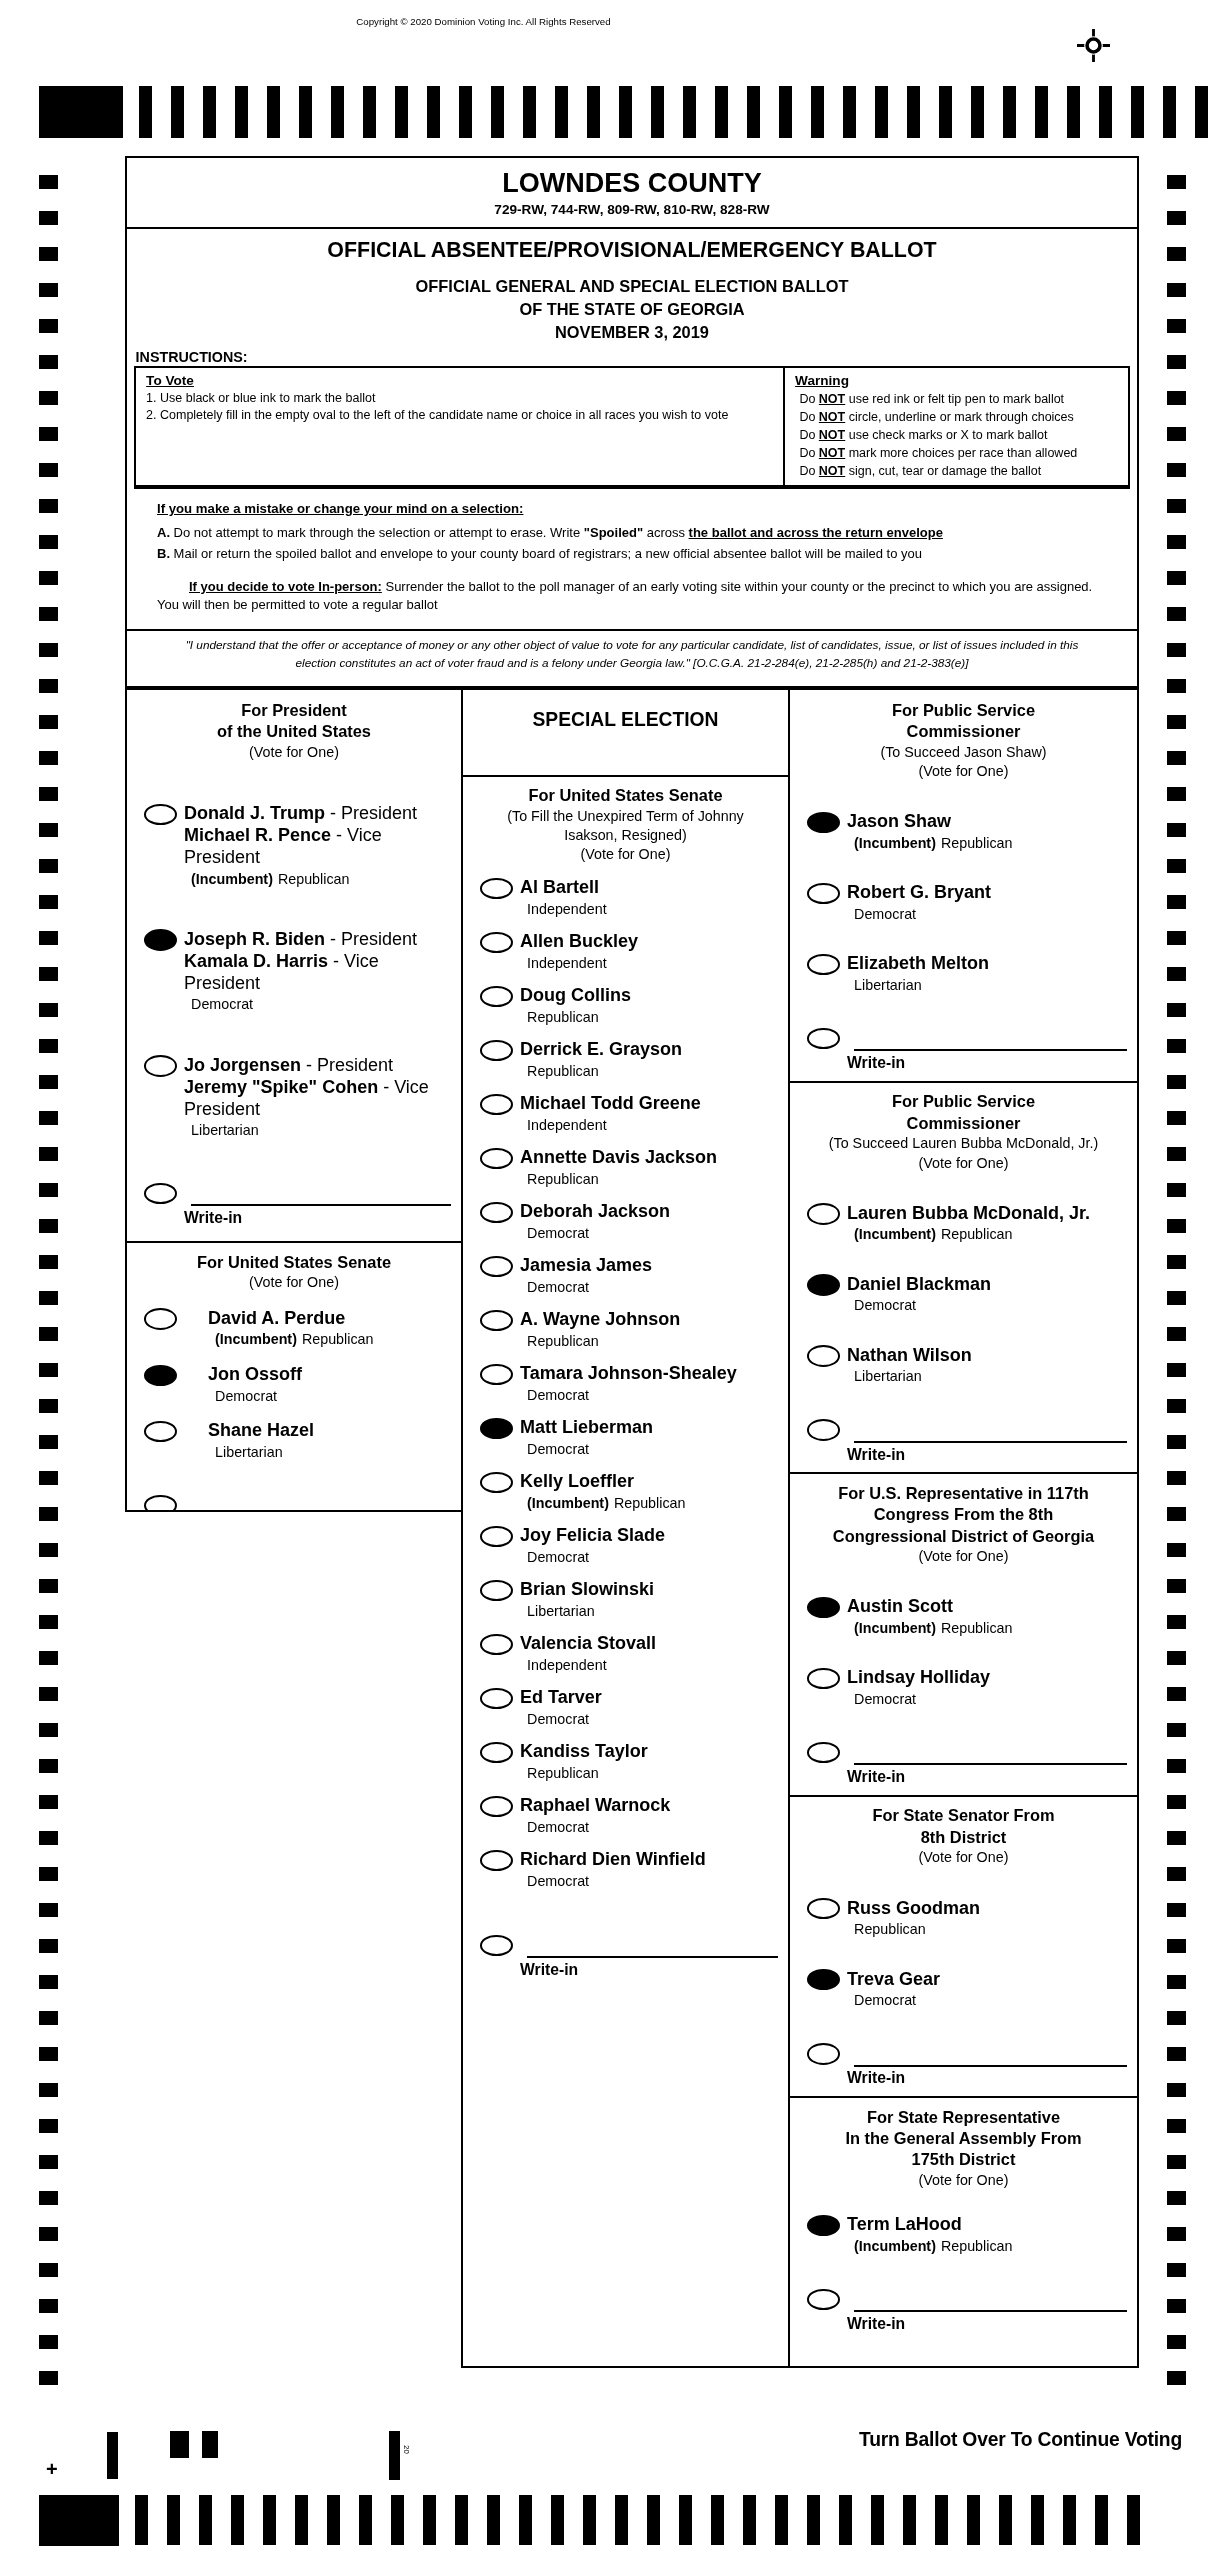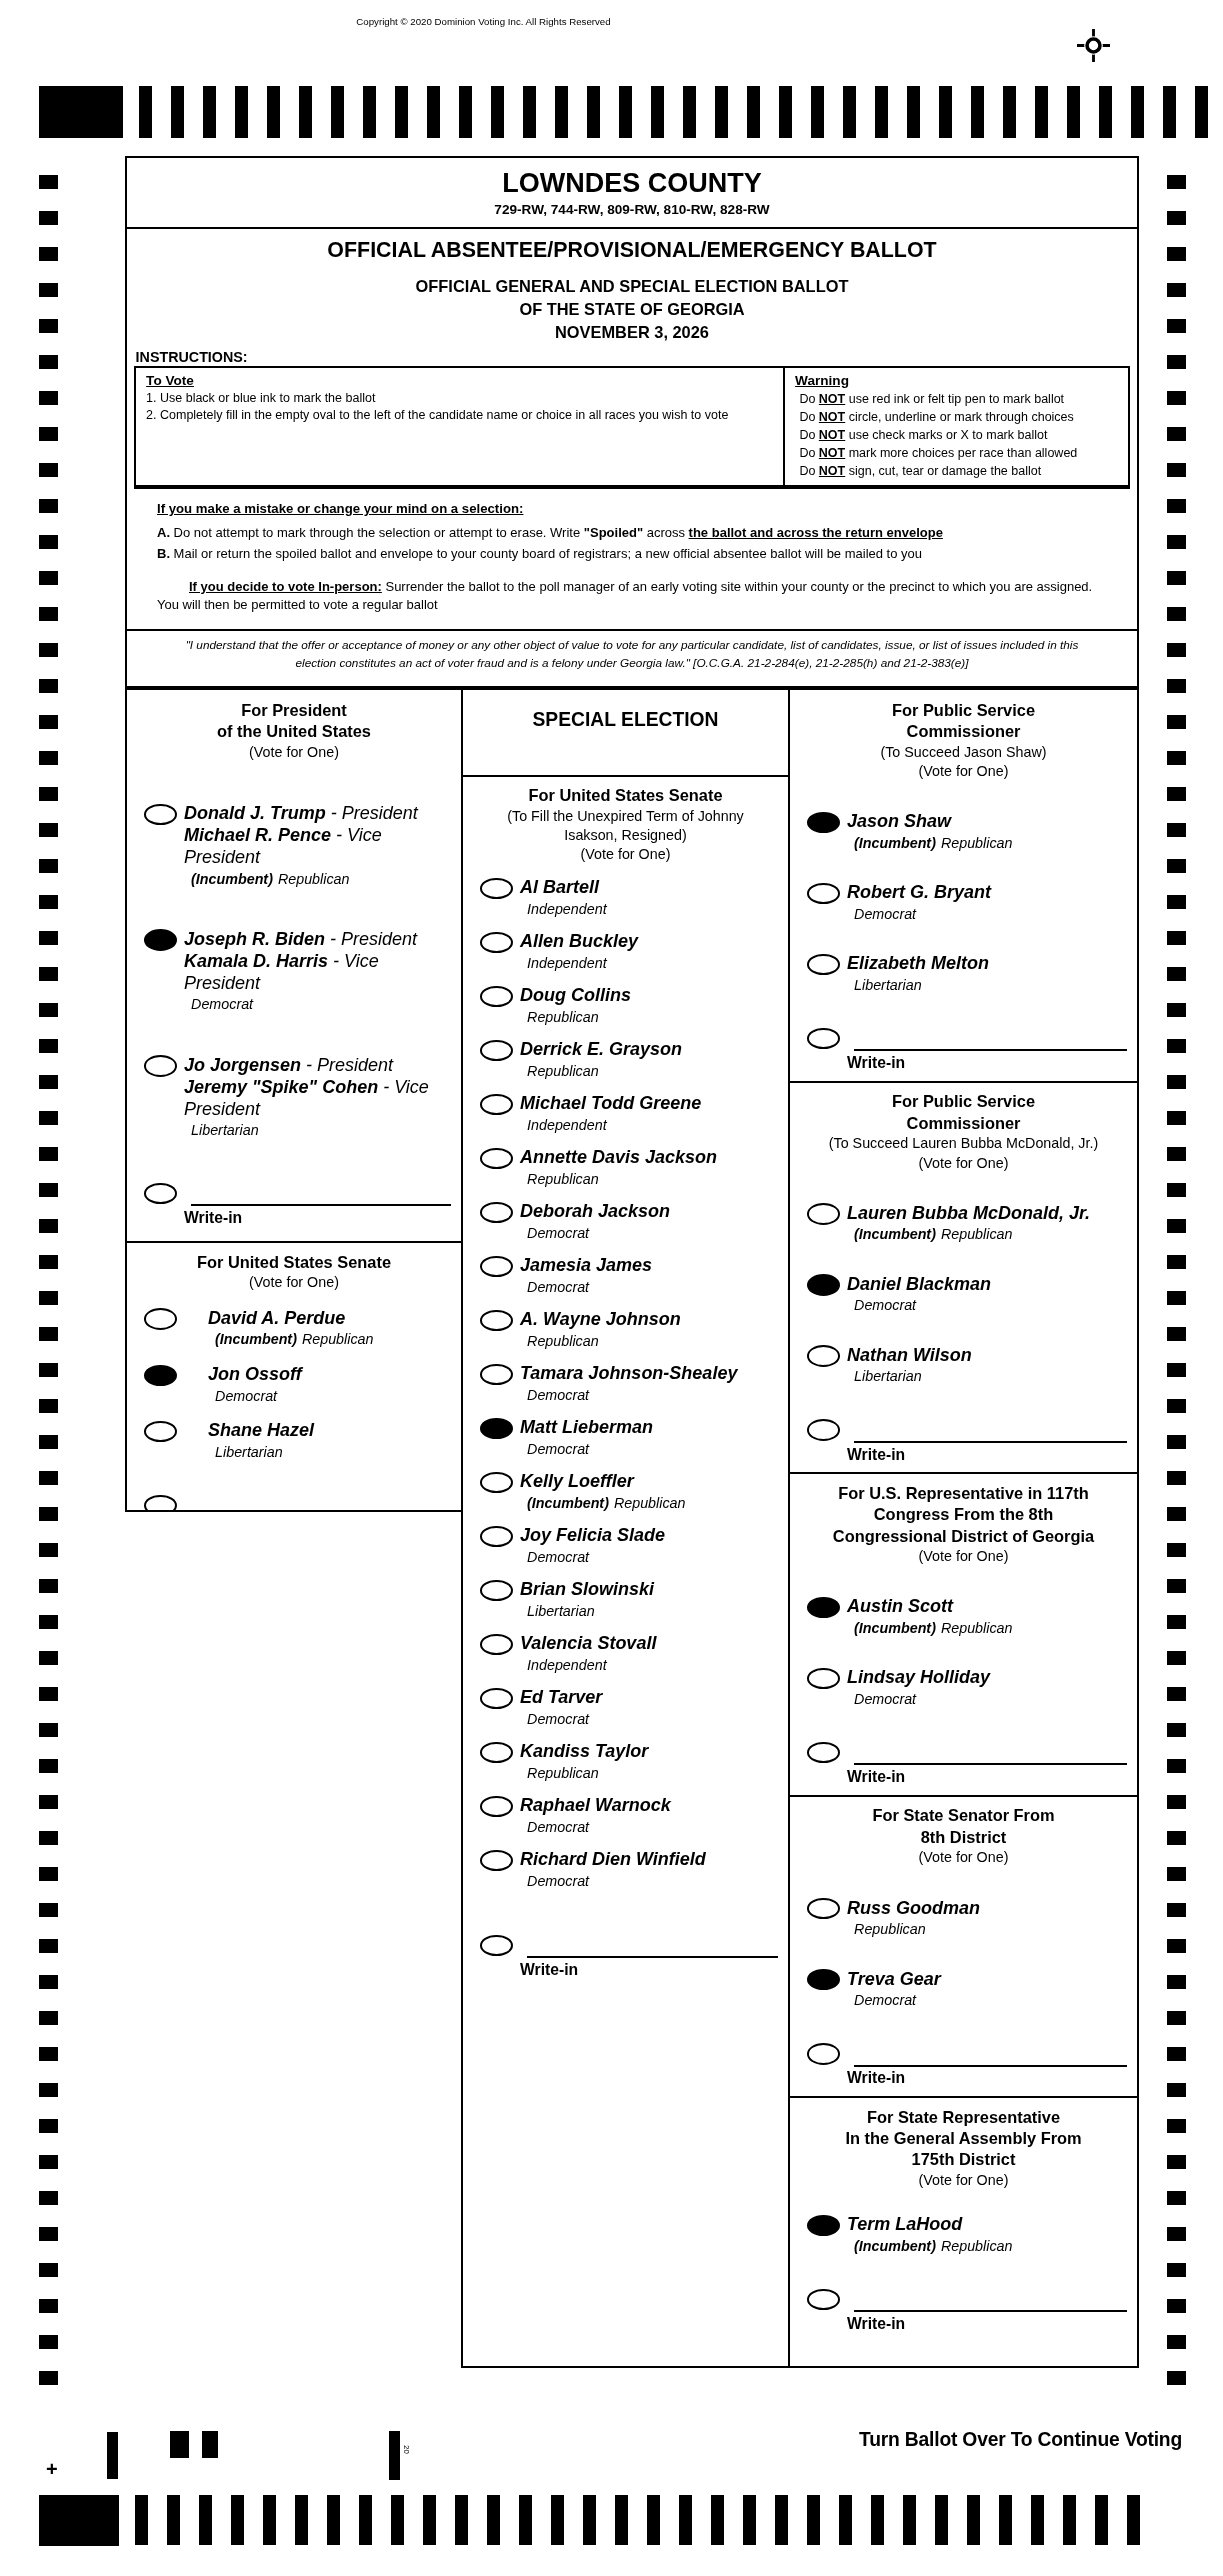--- a/index.html
+++ b/index.html
@@ -80,21 +80,21 @@
 
   #special-header { text-align:center; font-size:19.3px; font-weight:bold;
     padding:18.6px 0 44px; border-bottom:2.1px solid #000; }
 
   .race-sep { border-top:2.1px solid #000; }
 
   .cand { display:flex; align-items:flex-start; }
   .oval-cell { flex:0 0 57px; padding-left:17px; padding-top:1.4px; }
   .oval { display:inline-block; width:33px; height:21.4px; border:2.1px solid #000; border-radius:50%; background:#fff; }
   .oval.filled { background:#000; }
-  .cand-body { flex:1; padding-right:4.3px;font-style:italic; }
+  .cand-body { flex:1; padding-right:4.3px; }
   .cand-line { font-size:18px; line-height:22px; }
   .bname { font-weight:bold; }
   .party-line { font-size:14.3px; line-height:18.6px; margin-left:7.1px; margin-top:1.4px; }
   .bparty { font-weight:bold; margin-right:5px; }
 
   .writein-row { display:flex; align-items:flex-end; padding-right:10px; }
   .wi-linebox { flex:1; height:27px; border-bottom:2.1px solid #000; margin-left:7.1px; }
   .wi-label { margin:2.9px 0 0 57px; font-size:15.7px; font-weight:bold; }
 
   
@@ -136,21 +136,21 @@
 </div>
 
 <div id="upper" class="abs">
   <div id="county-box">
     <div id="county-name">LOWNDES COUNTY</div>
     <div id="precincts">729-RW, 744-RW, 809-RW, 810-RW, 828-RW</div>
   </div>
   <div id="ballot-type">OFFICIAL ABSENTEE/PROVISIONAL/EMERGENCY BALLOT</div>
   <div id="titles">OFFICIAL GENERAL AND SPECIAL ELECTION BALLOT
 OF THE STATE OF GEORGIA
-NOVEMBER 3, 2026</div>
+NOVEMBER 3, 2019</div>
   <div id="instructions-label">INSTRUCTIONS:</div>
 
   <div id="instr-box">
     <div id="instr-left">
       <div class="instr-title">To Vote</div>
 
         <div class="tv-item">1. Use black or blue ink to mark the ballot</div>
 
         <div class="tv-item">2. Completely fill in the empty oval to the left of the candidate name or choice in all races you wish to vote</div>
 

